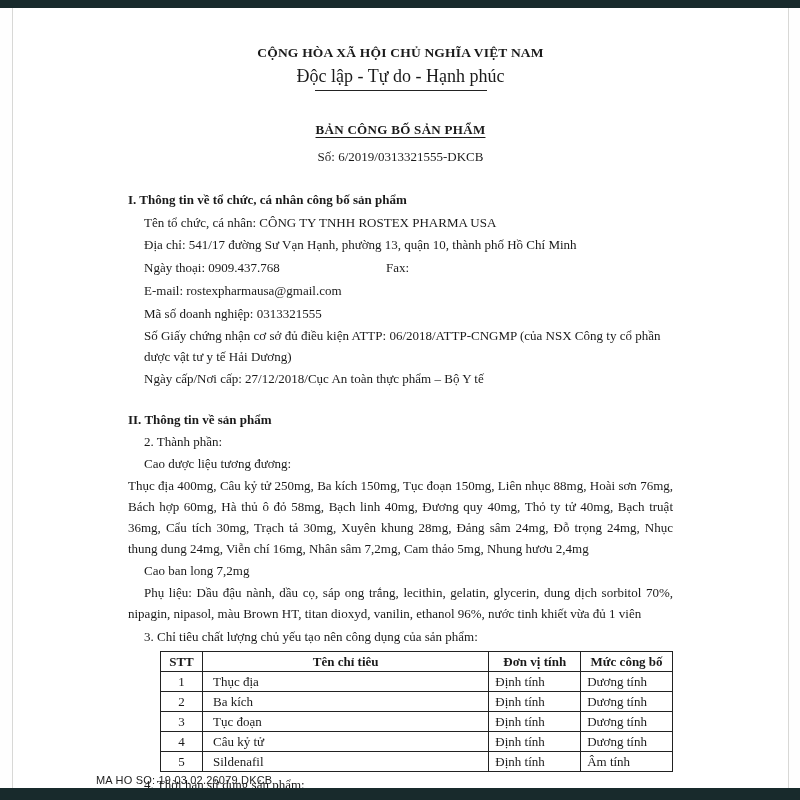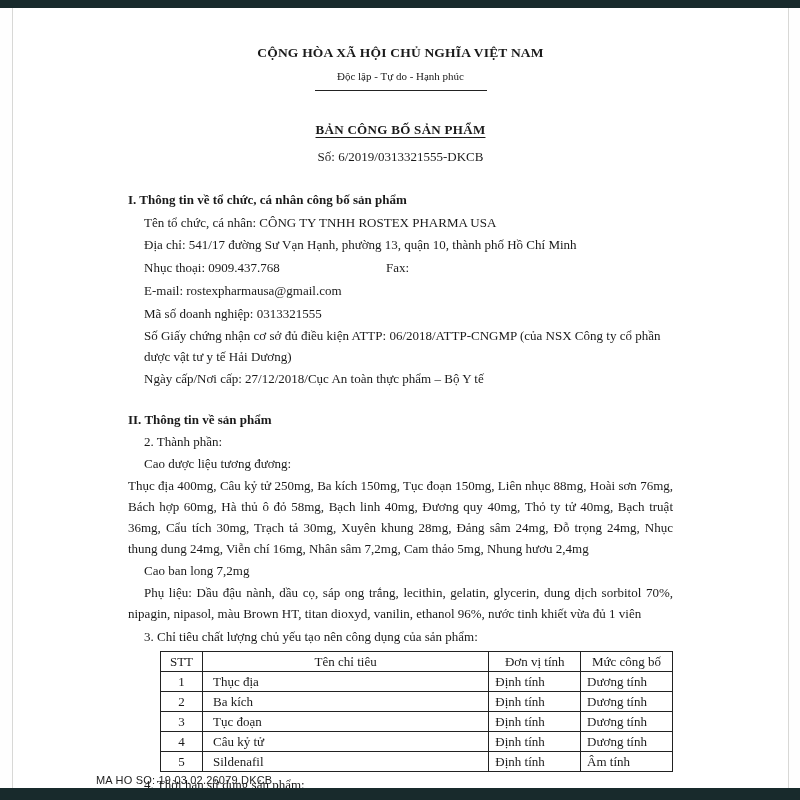--- a/index.html
+++ b/index.html
@@ -31,21 +31,21 @@
   .content {
     width: 545px;
     margin: 0 auto;
     padding-top: 34px;
     font-size: 13px;
     line-height: 21px;
   }
 
   .nat-header { text-align: center; }
   .nat-line1 { font-weight: bold; font-size: 13.5px; letter-spacing: .2px; }
-  .nat-line2 { margin-top: 3px; font-size: 11px; }
+  .nat-line2 { margin-top: 3px; font-size: 18px; }
   .nat-rule { width: 172px; margin: 3px auto 0 auto; border-bottom: 1px solid #222; height: 1px; }
 
   .doc-title-wrap { text-align: center; margin-top: 28px; }
   .doc-title { font-weight: bold; font-size: 13px; text-decoration: underline; text-underline-offset: 3px; letter-spacing: .3px; }
   .doc-number { margin-top: 6px; font-size: 13px; }
 
   .section-heading { font-weight: bold; margin-top: 20px; }
   .sec1-heading { margin-top: 22px; }
 
   .detail { padding-left: 16px; margin-top: 1px; position: relative; }
@@ -60,21 +60,21 @@
     border-collapse: collapse;
     margin: 4px 0 2px 32px;
     font-size: 13px;
   }
   .spec-table th, .spec-table td {
     border: 1px solid #222;
     padding: 1px 6px;
     line-height: 17px;
     vertical-align: middle;
   }
-  .spec-table th { font-weight: normal; text-align: center; }
+  .spec-table th { font-weight: bold; text-align: center; }
   .col-stt  { width: 42px; text-align: center; }
   .col-name { width: 287px; text-align: left; }
   .col-unit { width: 92px; text-align: left; margin-left: 15px; }
   .col-level{ width: 92px; text-align: left; }
   th.col-name, th.col-unit, th.col-level { text-align: center; }
   td.col-name { padding-left: 10px; }
 
   .footer-code {
     position: absolute;
     left: 83px;
@@ -103,21 +103,21 @@
       <div class="doc-title-wrap">
         <div class="doc-title">BẢN CÔNG BỐ SẢN PHẨM</div>
         <div class="doc-number">Số: 6/2019/0313321555-DKCB</div>
       </div>
 
       <div class="section-heading sec1-heading">I. Thông tin về tổ chức, cá nhân công bố sản phẩm</div>
 
       <div class="detail spaced">Tên tổ chức, cá nhân: CÔNG TY TNHH ROSTEX PHARMA USA</div>
       <div class="detail">Địa chỉ: 541/17 đường Sư Vạn Hạnh, phường 13, quận 10, thành phố Hồ Chí Minh</div>
       <div class="detail spaced">
-        <span>Nhục thoại: 0909.437.768</span>
+        <span>Ngày thoại: 0909.437.768</span>
         <span class="fax-label">Fax:</span>
       </div>
       <div class="detail spaced">E-mail: rostexpharmausa@gmail.com</div>
       <div class="detail spaced">Mã số doanh nghiệp: 0313321555</div>
       <div class="detail">Số Giấy chứng nhận cơ sở đủ điều kiện ATTP:  06/2018/ATTP-CNGMP (của NSX Công ty cổ phần dược vật tư y tế Hải Dương)</div>
       <div class="detail">Ngày cấp/Nơi cấp: 27/12/2018/Cục An toàn thực phẩm – Bộ Y tế</div>
 
       <div class="section-heading">II. Thông tin về sản phẩm</div>
 
       <div class="detail">2. Thành phần:</div>

